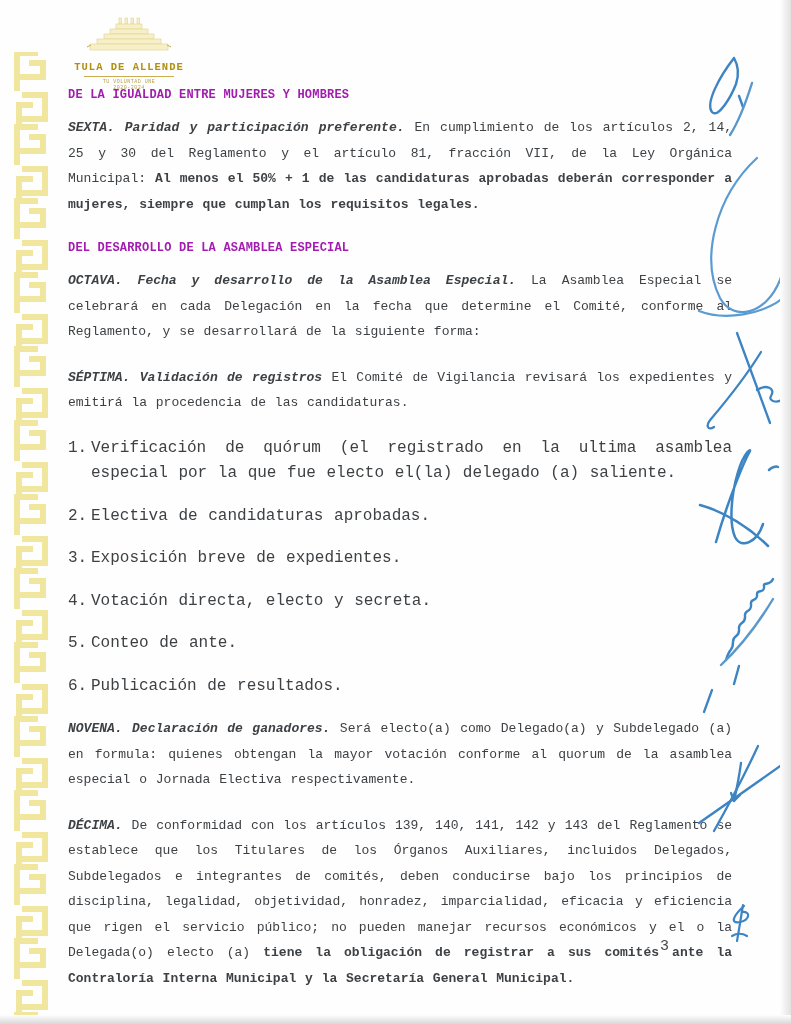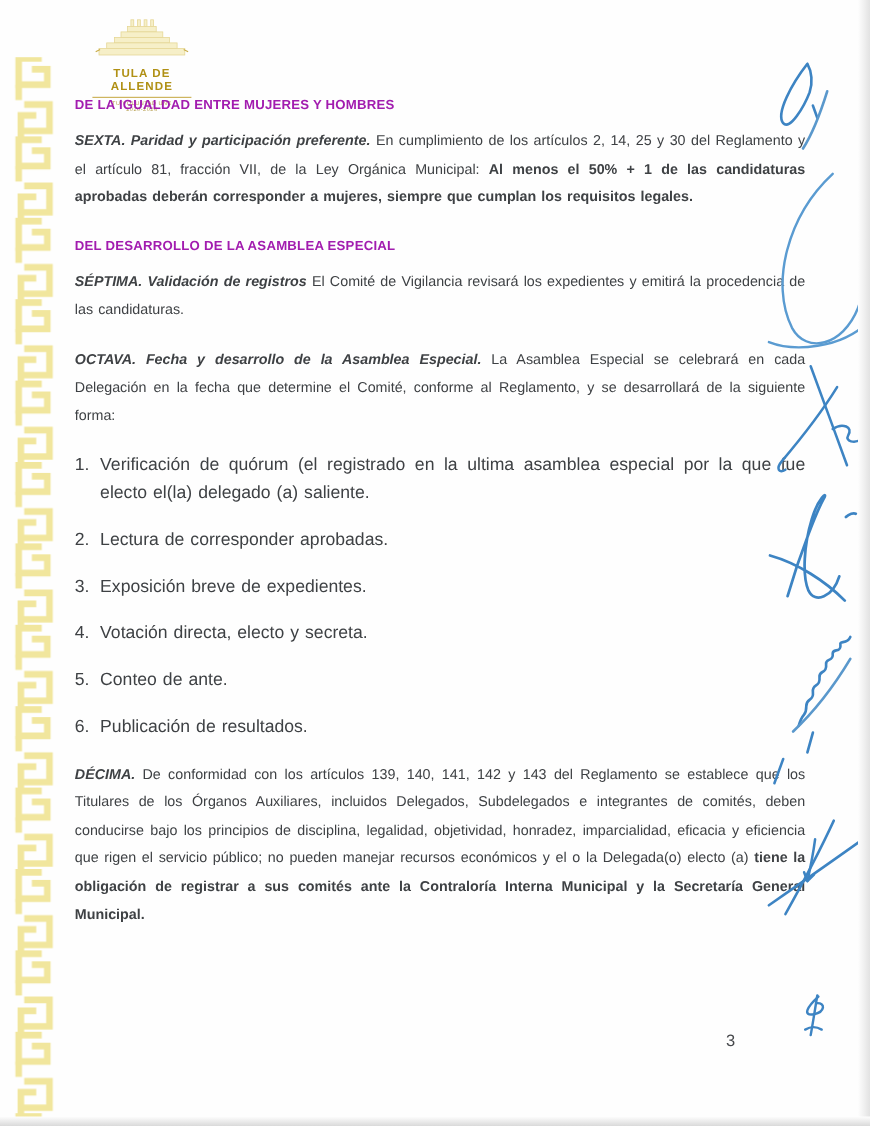--- a/index.html
+++ b/index.html
@@ -1,21 +1,21 @@
 <!DOCTYPE html>
 <html><head>
 <meta charset="utf-8">
 <style>
   html,body{margin:0;padding:0;background:#ffffff;}
   .page{
     position:relative;
     width:791px;height:1024px;
     background:#fefefe;
     overflow:hidden;
-    font-family:Liberation Sans, sans-serif;
+    font-family:Liberation Mono, monospace;
     color:#3e4144;
   }
   
   .edge-right{position:absolute;top:0;right:0;width:11px;height:100%;
     background:linear-gradient(to right,#fefefe,#e2e2e2);}
   .edge-bottom{position:absolute;bottom:0;left:0;width:100%;height:9px;
     background:linear-gradient(to bottom,#fefefe,#d8d8d8);}
   
   .meander{position:absolute;left:7px;top:0;pointer-events:none;}
   
@@ -85,52 +85,53 @@
   </header>
 
   <main class="content">
 
     <h1>DE LA IGUALDAD ENTRE MUJERES Y HOMBRES</h1>
 
     <p><span class="lead">SEXTA. Paridad y participación preferente.</span><span> En cumplimiento de los artículos 2, 14, 25 y 30 del Reglamento y el artículo 81, fracción VII, de la Ley Orgánica Municipal: </span><span class="boldrun">Al menos el 50% + 1 de las candidaturas aprobadas deberán corresponder a mujeres, siempre que cumplan los requisitos legales.</span></p>
 
     <h1 class="mt">DEL DESARROLLO DE LA ASAMBLEA ESPECIAL</h1>
 
+    <p><span class="lead">OCTAVA. Fecha y desarrollo de la Asamblea Especial.</span><span> La Asamblea Especial se celebrará en cada Delegación en la fecha que determine el Comité, conforme al Reglamento, y se desarrollará de la siguiente forma:</span></p>
+
     <p><span class="lead">SÉPTIMA. Validación de registros</span><span> El Comité de Vigilancia revisará los expedientes y emitirá la procedencia de las candidaturas.</span></p>
-
-    <p><span class="lead">OCTAVA. Fecha y desarrollo de la Asamblea Especial.</span><span> La Asamblea Especial se celebrará en cada Delegación en la fecha que determine el Comité, conforme al Reglamento, y se desarrollará de la siguiente forma:</span></p>
 
     <ol class="speciallist">
       <li>
         <span class="num">1.</span>
         <span class="itxt">Verificación de quórum (el registrado en la ultima asamblea especial por la que fue electo el(la) delegado (a) saliente.</span>
       </li>
       <li>
         <span class="num">2.</span>
-        <span class="itxt">Lectura de corresponder aprobadas.</span>
+        <span class="itxt">Electiva de candidaturas aprobadas.</span>
       </li>
       <li>
         <span class="num">3.</span>
         <span class="itxt">Exposición breve de expedientes.</span>
       </li>
       <li>
         <span class="num">4.</span>
         <span class="itxt">Votación directa, electo y secreta.</span>
       </li>
       <li>
         <span class="num">5.</span>
         <span class="itxt">Conteo de ante.</span>
       </li>
       <li>
         <span class="num">6.</span>
         <span class="itxt">Publicación de resultados.</span>
       </li>
     </ol>
 
 
+    <p><span class="lead">NOVENA. Declaración de ganadores.</span><span> Será electo(a) como Delegado(a) y Subdelegado (a) en formula: quienes obtengan la mayor votación conforme al quorum de la asamblea especial o Jornada Electiva respectivamente.</span></p>
 
     <p><span class="lead">DÉCIMA.</span><span> De conformidad con los artículos 139, 140, 141, 142 y 143 del Reglamento se establece que los Titulares de los Órganos Auxiliares, incluidos Delegados, Subdelegados e integrantes de comités, deben conducirse bajo los principios de disciplina, legalidad, objetividad, honradez, imparcialidad, eficacia y eficiencia que rigen el servicio público; no pueden manejar recursos económicos y el o la Delegada(o) electo (a) </span><span class="boldrun">tiene la obligación de registrar a sus comités ante la Contraloría Interna Municipal y la Secretaría General Municipal.</span></p>
 
   </main>
 
   <div class="page-number">3</div>
 
   <svg class="ink" width="791" height="1024" viewBox="0 0 791 1024" aria-hidden="true">
     <g stroke="#3d84c3" stroke-width="2.4">
       <path d="M734 58 C720 76 705 103 712 112 C718 119 731 97 736 84 C739 75 738 65 734 58"></path>

